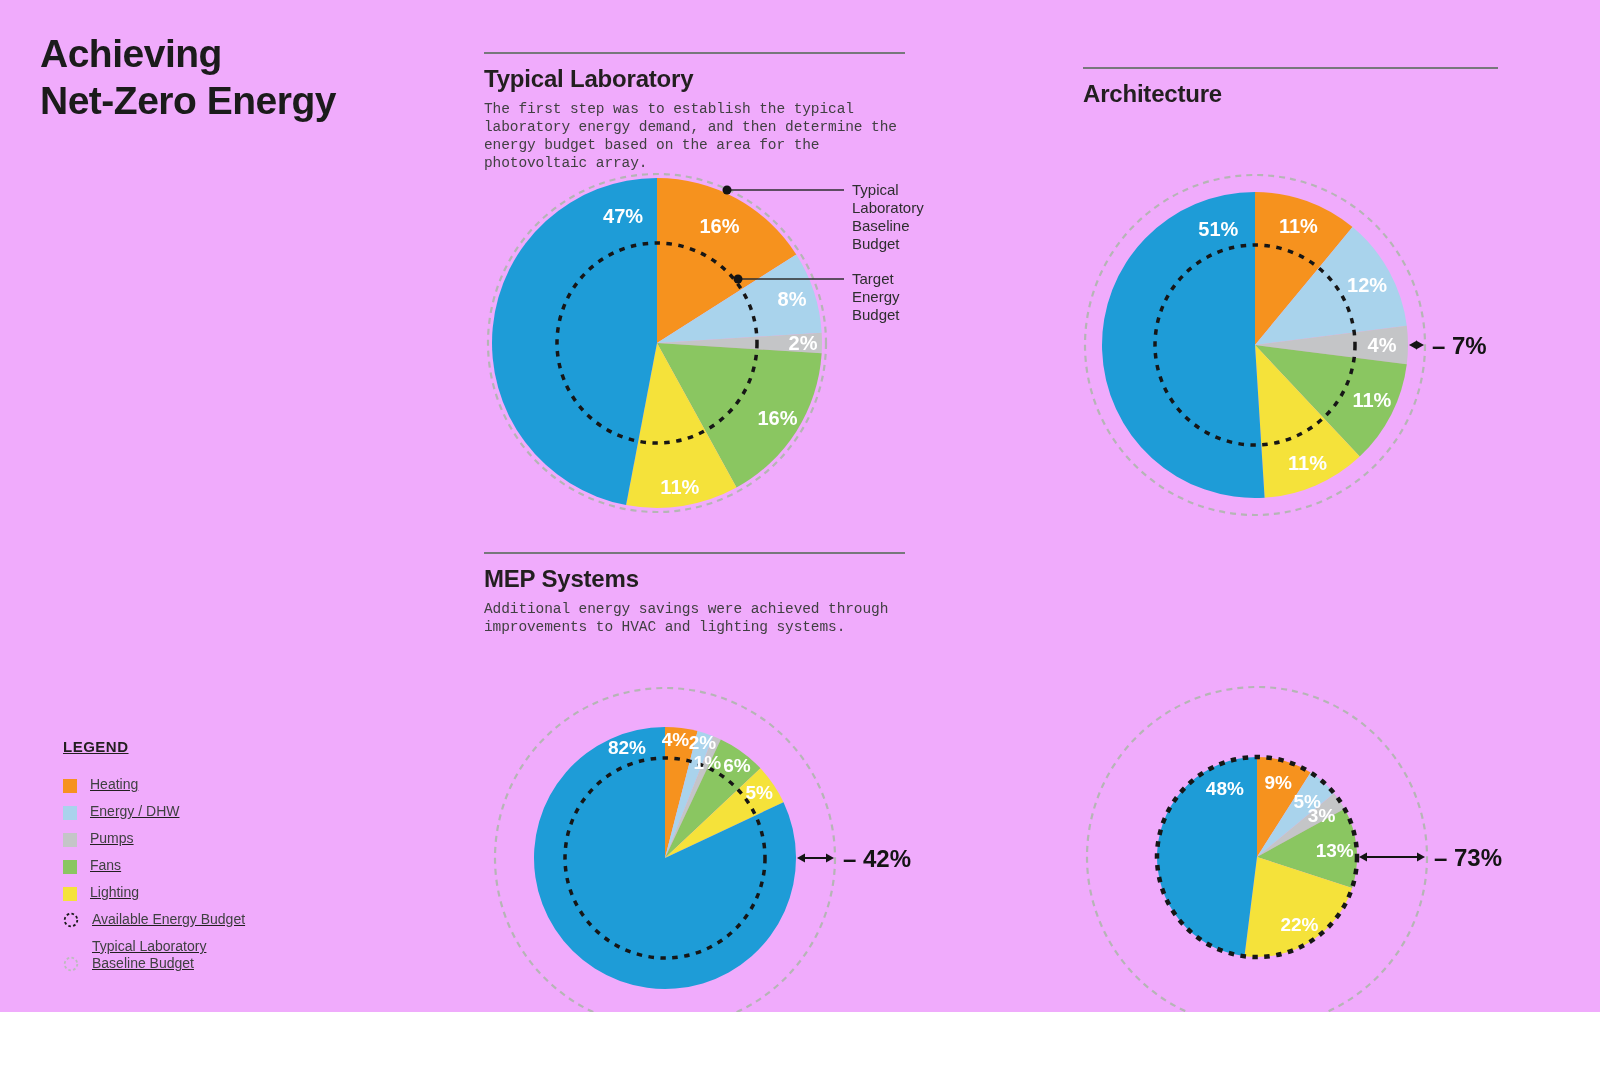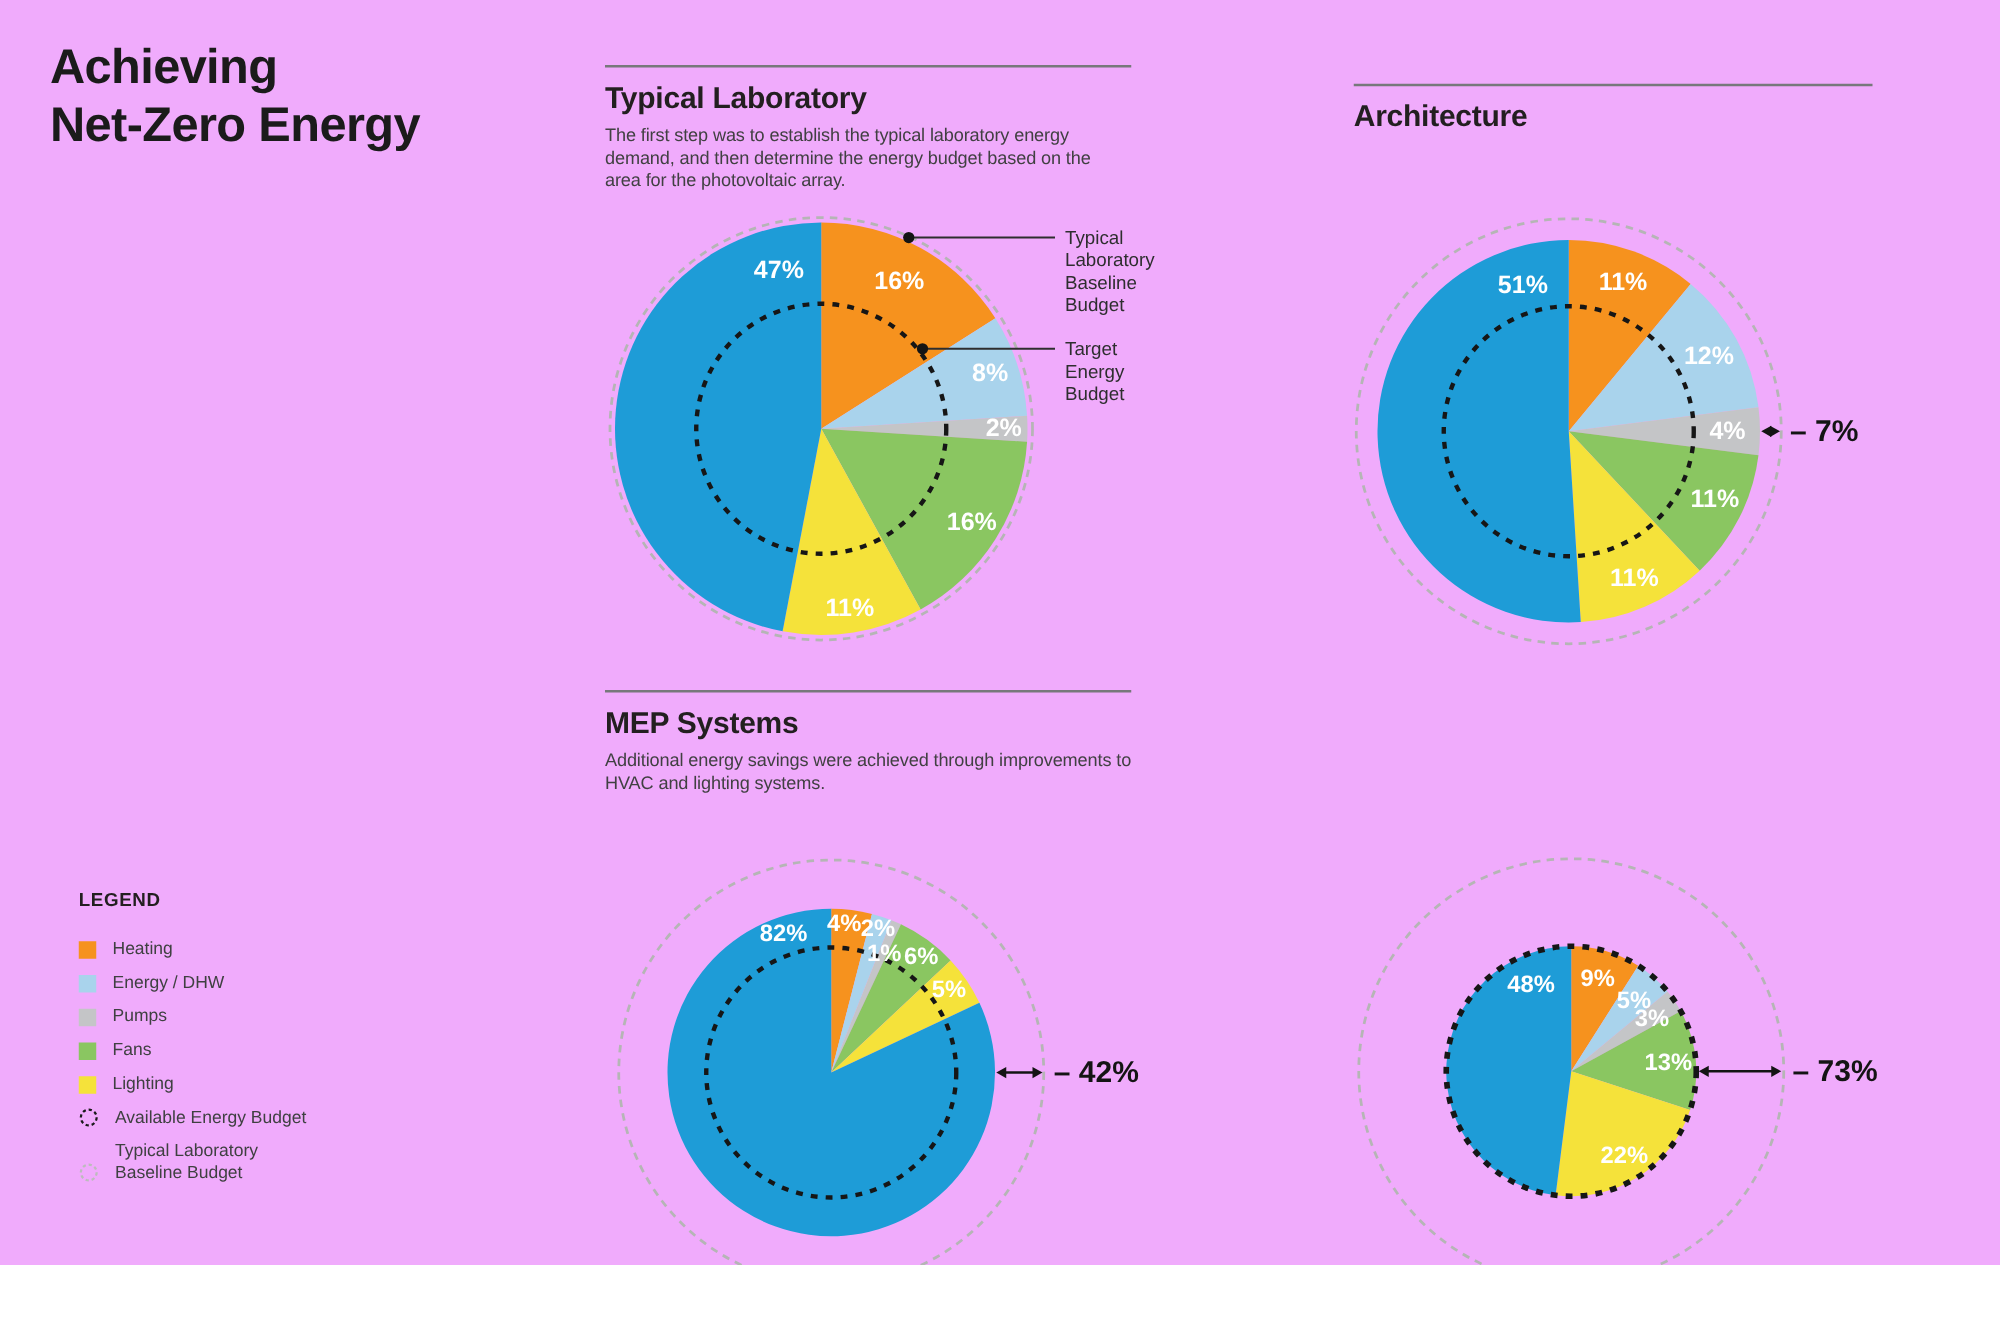--- a/index.html
+++ b/index.html
@@ -3,26 +3,26 @@
 <meta charset="utf-8">
 <style>
   html,body{margin:0;padding:0;background:#fff;}
   .page{position:relative;width:1600px;height:1012px;background:#f0abfc;overflow:hidden;
         font-family:"Liberation Sans",sans-serif;color:#231f20;}
   .main-title{position:absolute;left:40px;top:30px;font-size:39px;font-weight:bold;
               line-height:47px;letter-spacing:-0.5px;color:#1b1b1b;}
   .panel{position:absolute;}
   .panel-rule{border-top:2px solid #77787b;width:100%;height:0;}
   .panel-title{font-size:24px;font-weight:bold;margin:11px 0 7px 0;letter-spacing:-0.2px;color:#231f20;}
-  .panel-desc{font-size:14.5px;line-height:18px;color:#414042;letter-spacing:-0.1px;}
+  .panel-desc{font-size:14.5px;line-height:18px;color:#414042;letter-spacing:-0.1px;font-family:Liberation Mono, monospace;}
   #panel-0,#panel-2{left:484px;width:421px;}
   #panel-1,#panel-3{left:1083px;width:415px;margin-top:15px;}
   #panel-0,#panel-1{top:52px;}
   #panel-2,#panel-3{top:552px;}
-  .legend{position:absolute;left:63px;top:712px;width:250px;}
+  .legend{position:absolute;left:63px;top:738px;width:250px;text-decoration:underline;}
   .legend-heading{font-size:15px;font-weight:bold;letter-spacing:0.5px;margin-bottom:21px;color:#231f20;}
   .legend-row{display:flex;gap:13px;align-items:flex-end;margin-bottom:10px;}
   .legend-swatch{width:14px;height:14px;flex:none;margin-top:1px;}
   .legend-icon{flex:none;margin-top:0px;}
   .legend-label{font-size:14px;line-height:17px;color:#3f4041;}
   .legend-label span{display:block;}
   #chart-canvas{position:absolute;left:0;top:0;}
   .pct-label{fill:#ffffff;font-weight:bold;font-family:"Liberation Sans",sans-serif;}
   .reduction-label{fill:#141414;font-weight:bold;font-size:24px;font-family:"Liberation Sans",sans-serif;}
   .callout-label{fill:#2e2e2f;font-size:15px;font-family:"Liberation Sans",sans-serif;}

